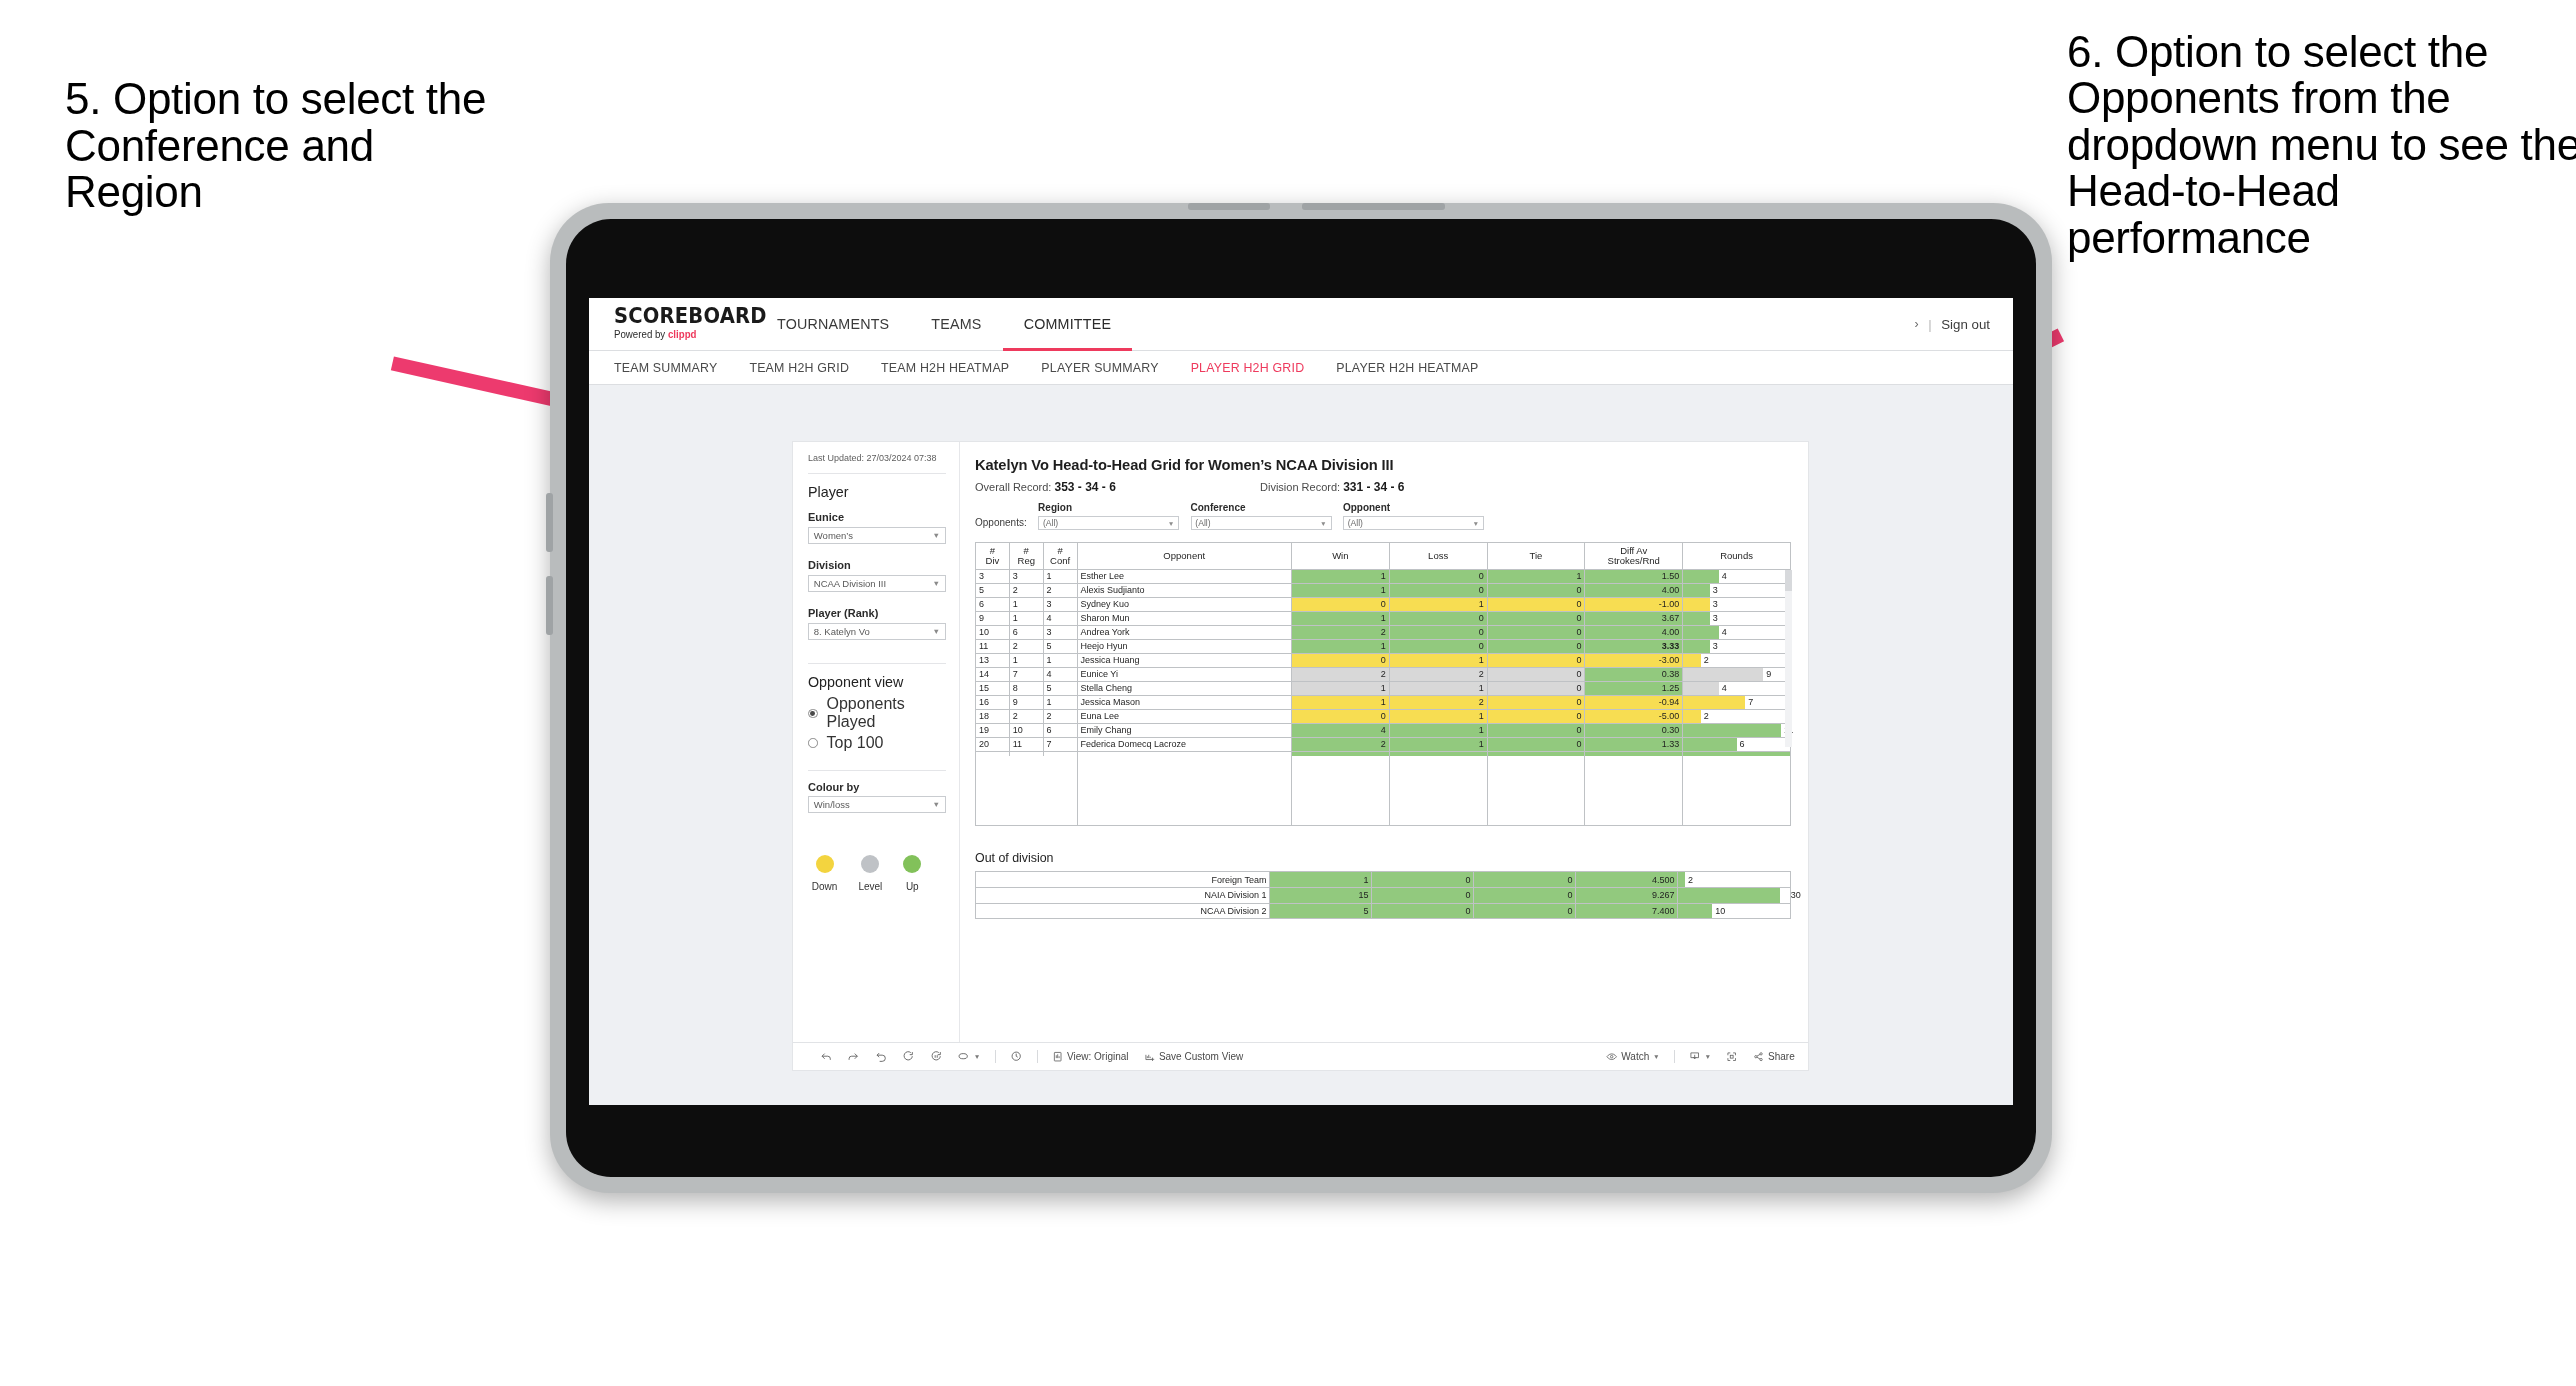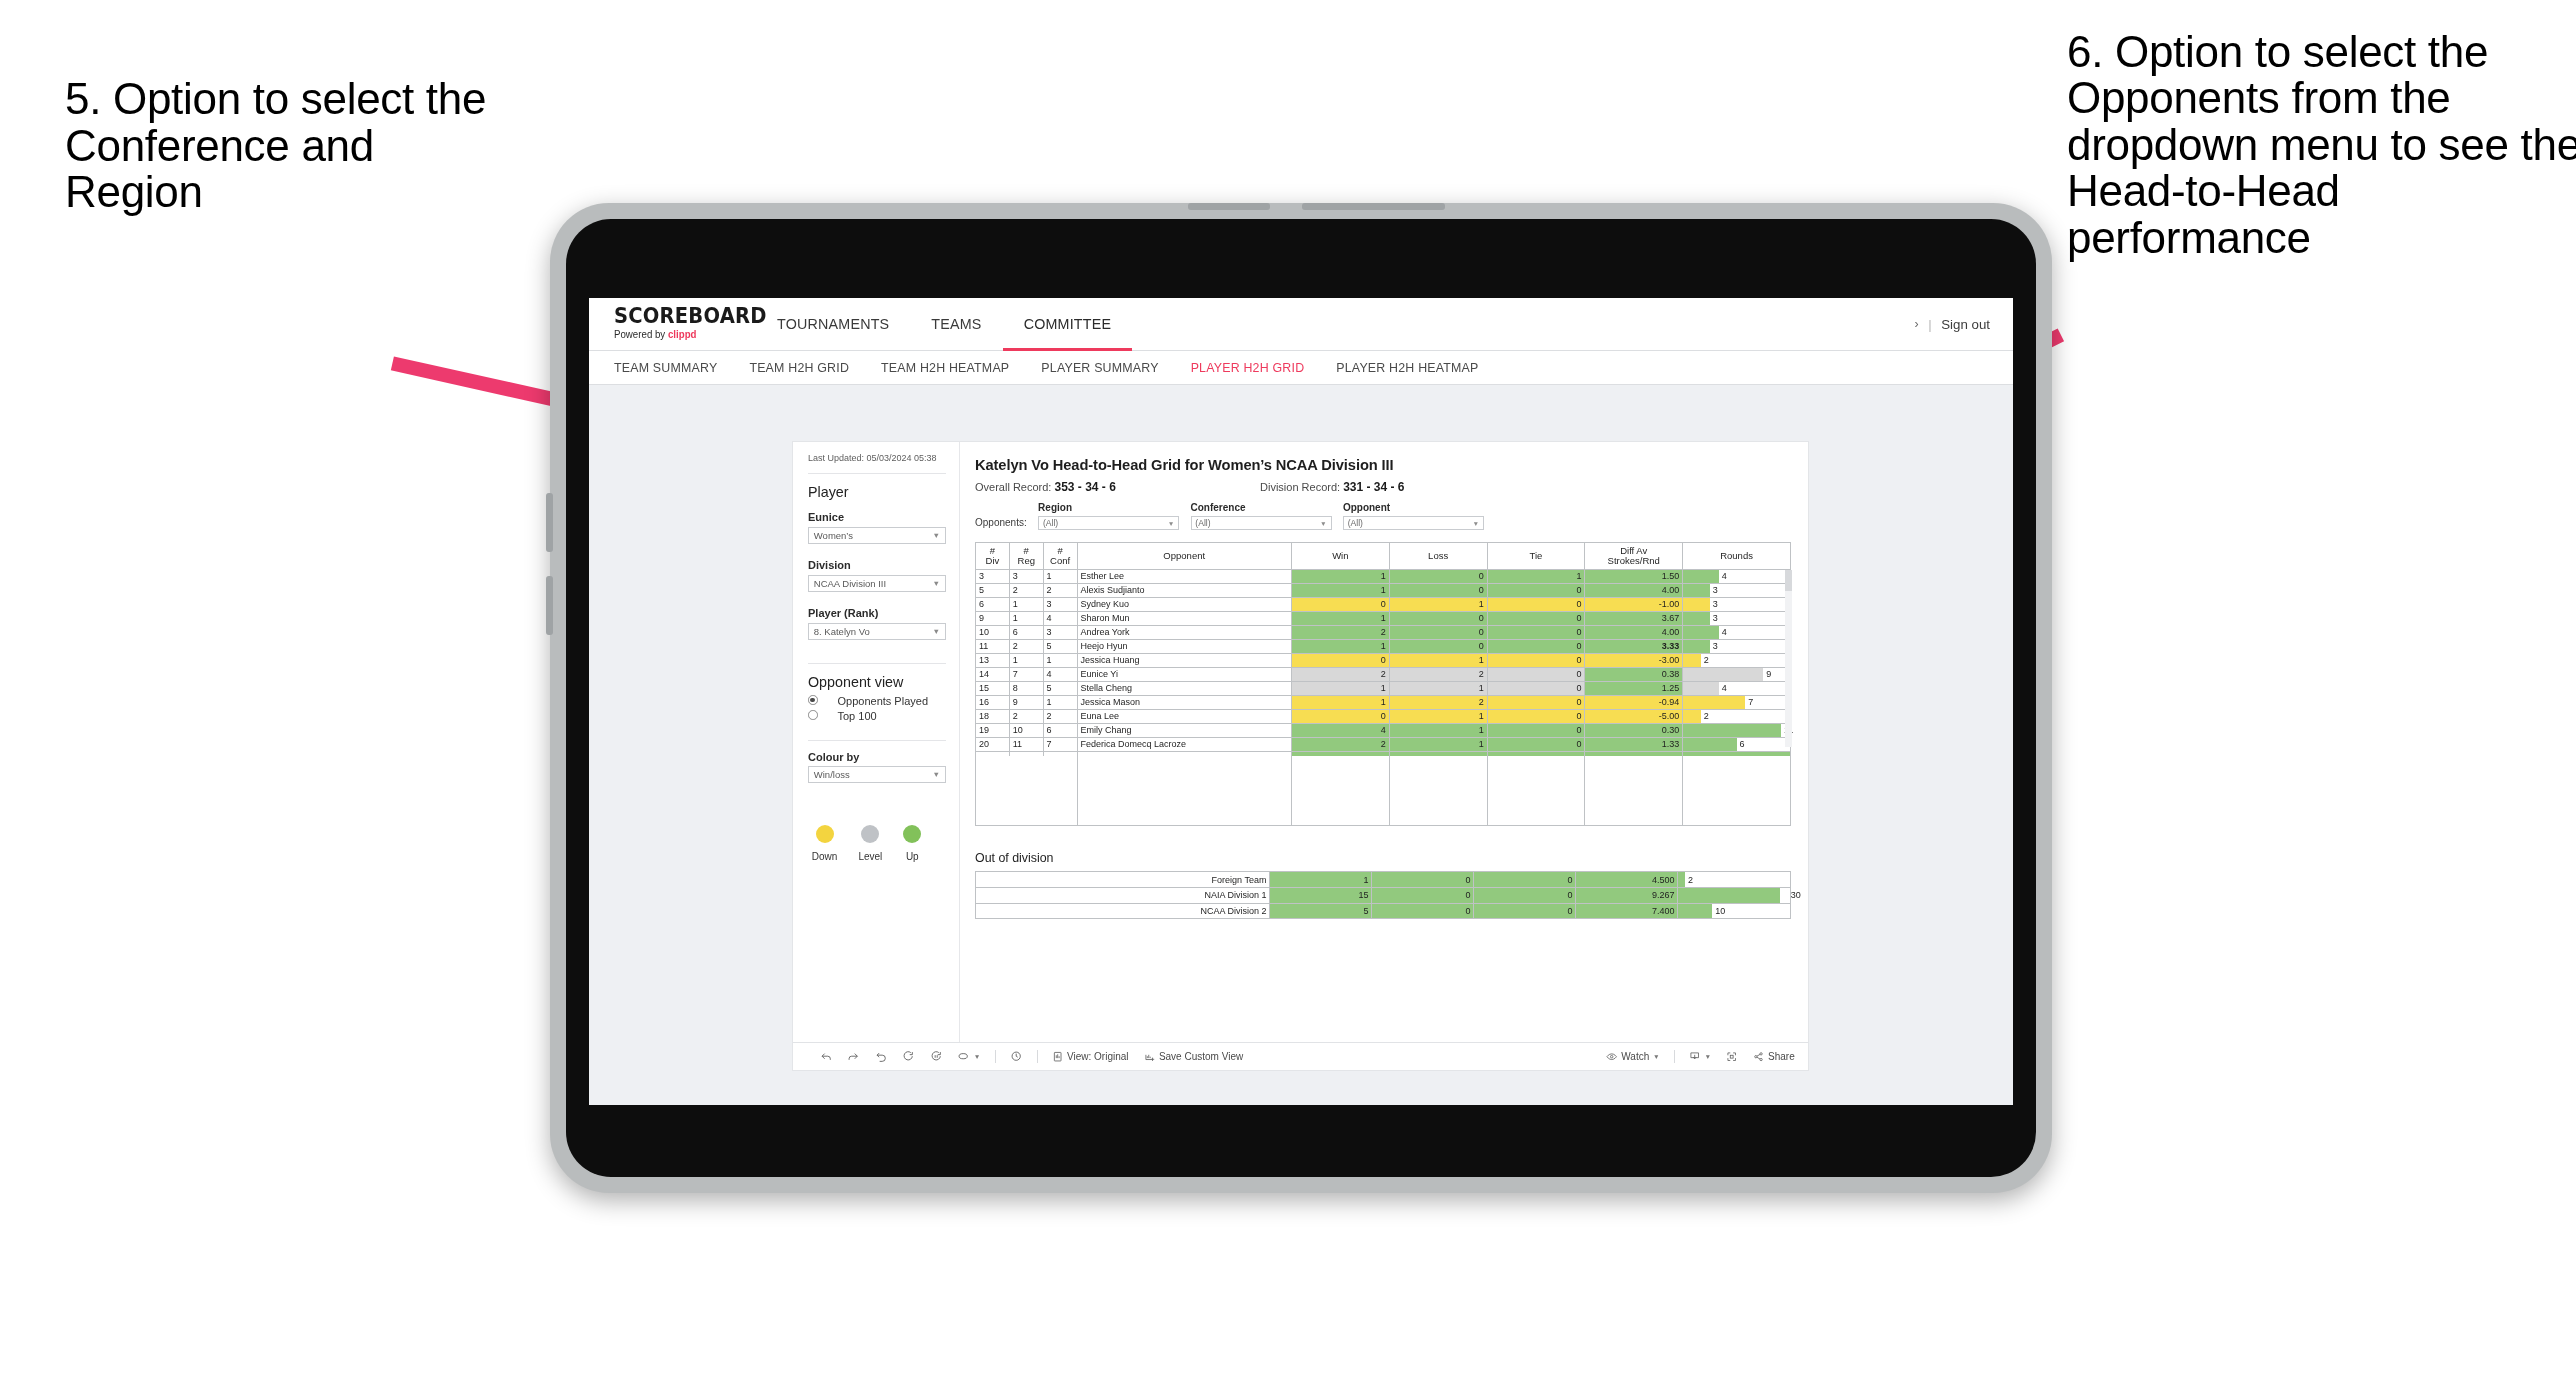--- a/index.html
+++ b/index.html
@@ -108,21 +108,21 @@
   #last-updated { font-size:9px; color:#5e5e5e; line-height:1.25; }
   .sb-rule { border-top:1px solid #e4e5e8; margin: 8.6px 0 9.5px 0; }
   .sb-h { font-size: 14.3px; color:#222; margin-bottom: 11.4px; font-weight:400;}
   .sb-label { font-size: 11px; color:#2b2b2b; margin-bottom: 3.8px; font-weight:600;}
   .sb-select {
     height: 17px; border:1px solid #c9ccd0; background:#fff;
     display:flex; align-items:center; padding: 0 4.8px;
     font-size: 9.5px; color:#5a5a5a; margin-bottom: 15px; cursor:pointer;
   }
   .sb-select .cv { margin-left:auto; font-size: 7.6px; color:#8a8a8a; }
-  .radio-row { display:flex; align-items:flex-start; gap:20px; margin-bottom:2.9px; font-size:11px; color:#333; cursor:pointer;}
+  .radio-row { display:flex; align-items:center; gap:9px; margin-bottom:2.9px; font-size:16px; color:#333; cursor:pointer;}
   .radio {
     width:9.5px; height:9.5px; border-radius:50%; border:1px solid #8b8b8b; background:#fff;
     display:flex; align-items:center; justify-content:center; flex:none;
   }
   .radio.on::after { content:""; width:4.8px; height:4.8px; border-radius:50%; background:#4a4a4a; }
   #legend { display:flex; gap:21px; margin-top: 27px; padding-left: 3.8px;}
   .lg { text-align:center; }
   .lg .dot { width:18px; height:18px; border-radius:50%; margin:0 auto 7.6px auto; }
   .lg .cap { font-size: 10px; color:#333; }
 
@@ -242,21 +242,21 @@
         <div class="tab">PLAYER SUMMARY</div>
         <div class="tab active">PLAYER H2H GRID</div>
         <div class="tab">PLAYER H2H HEATMAP</div>
       </div>
 
       <div id="canvas">
         <div id="viz">
           <div id="viz-body">
 
             <div id="sidebar">
-              <div id="last-updated">Last Updated: 05/03/2024 05:38</div>
+              <div id="last-updated">Last Updated: 27/03/2024 07:38</div>
               <div class="sb-rule"></div>
               <div class="sb-h">Player</div>
 
               <div class="sb-label">Eunice</div>
               <div class="sb-select">
                 <span>Women’s</span>
                 <span class="cv">▼</span>
               </div>
 
               <div class="sb-label">Division</div>

